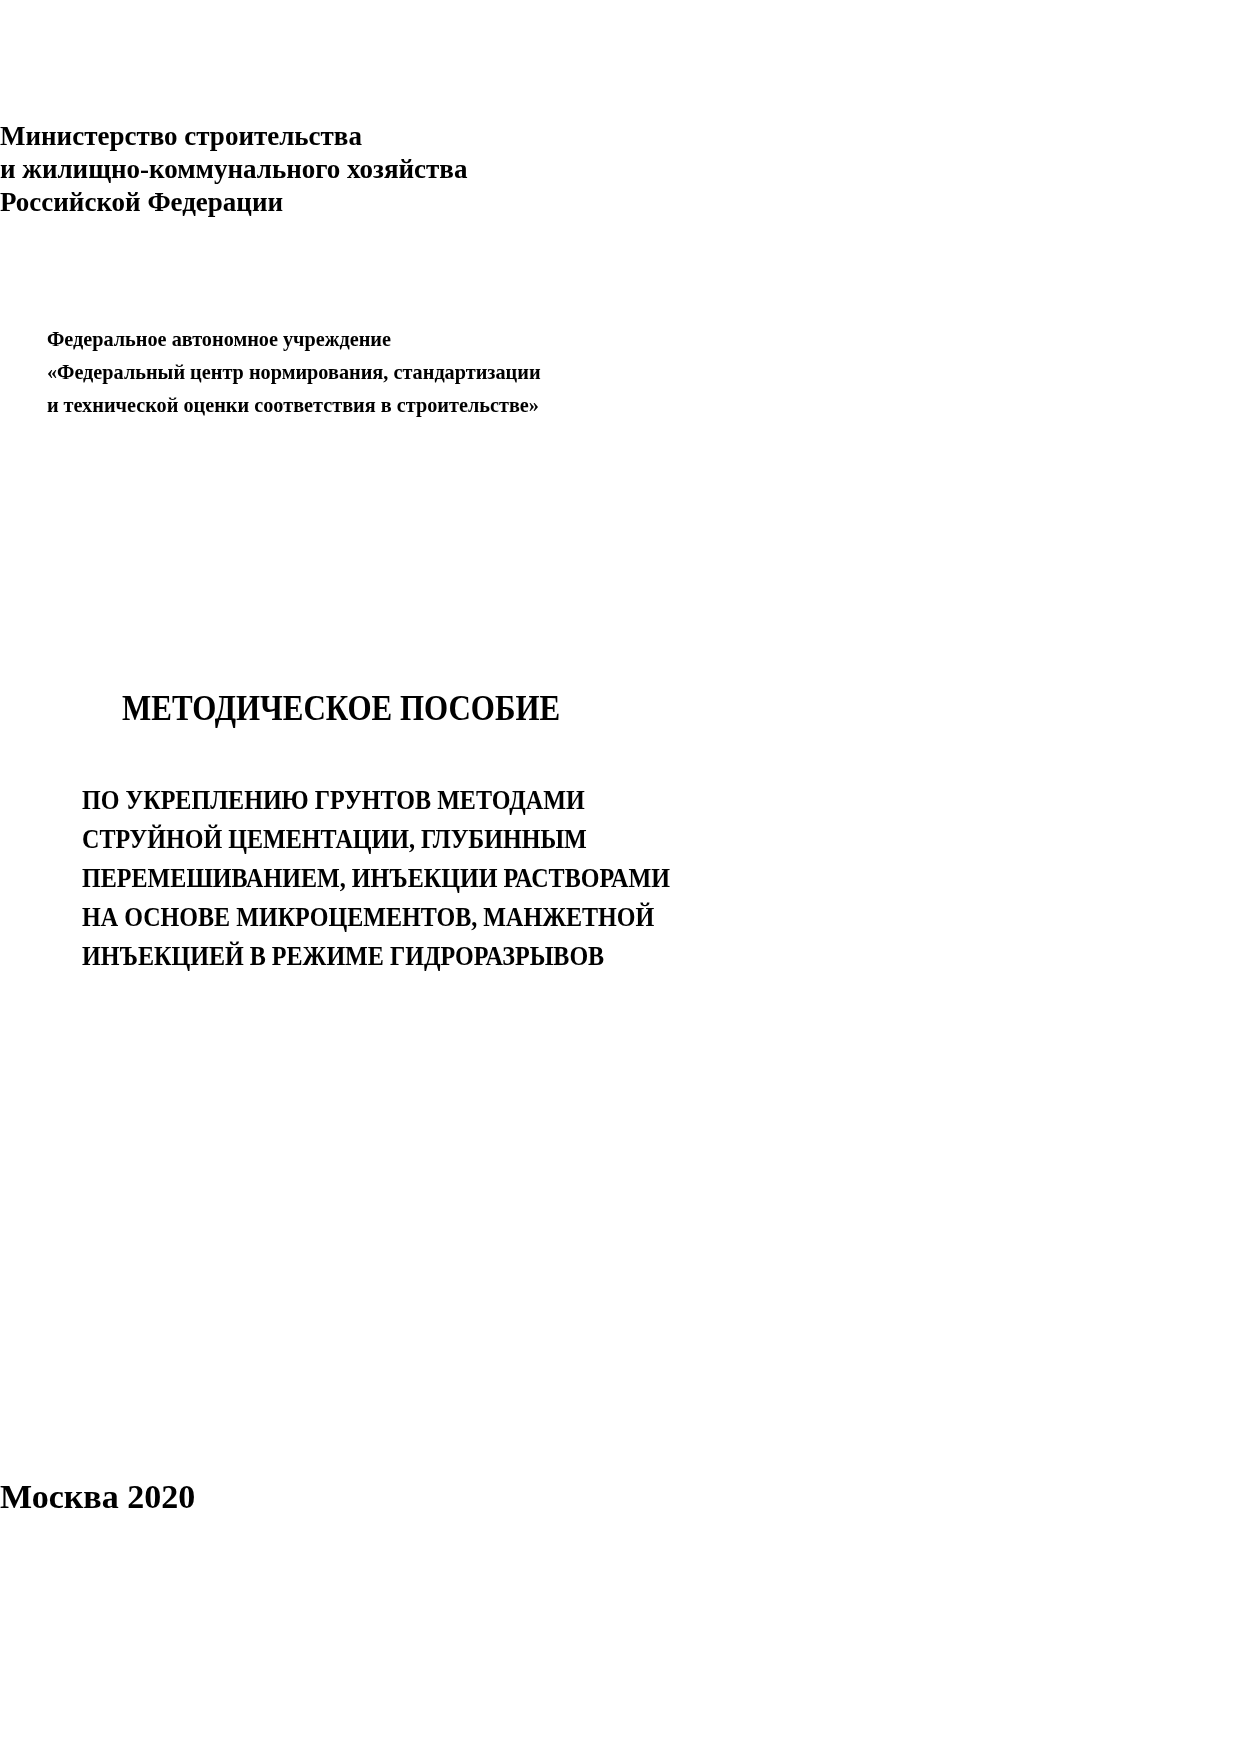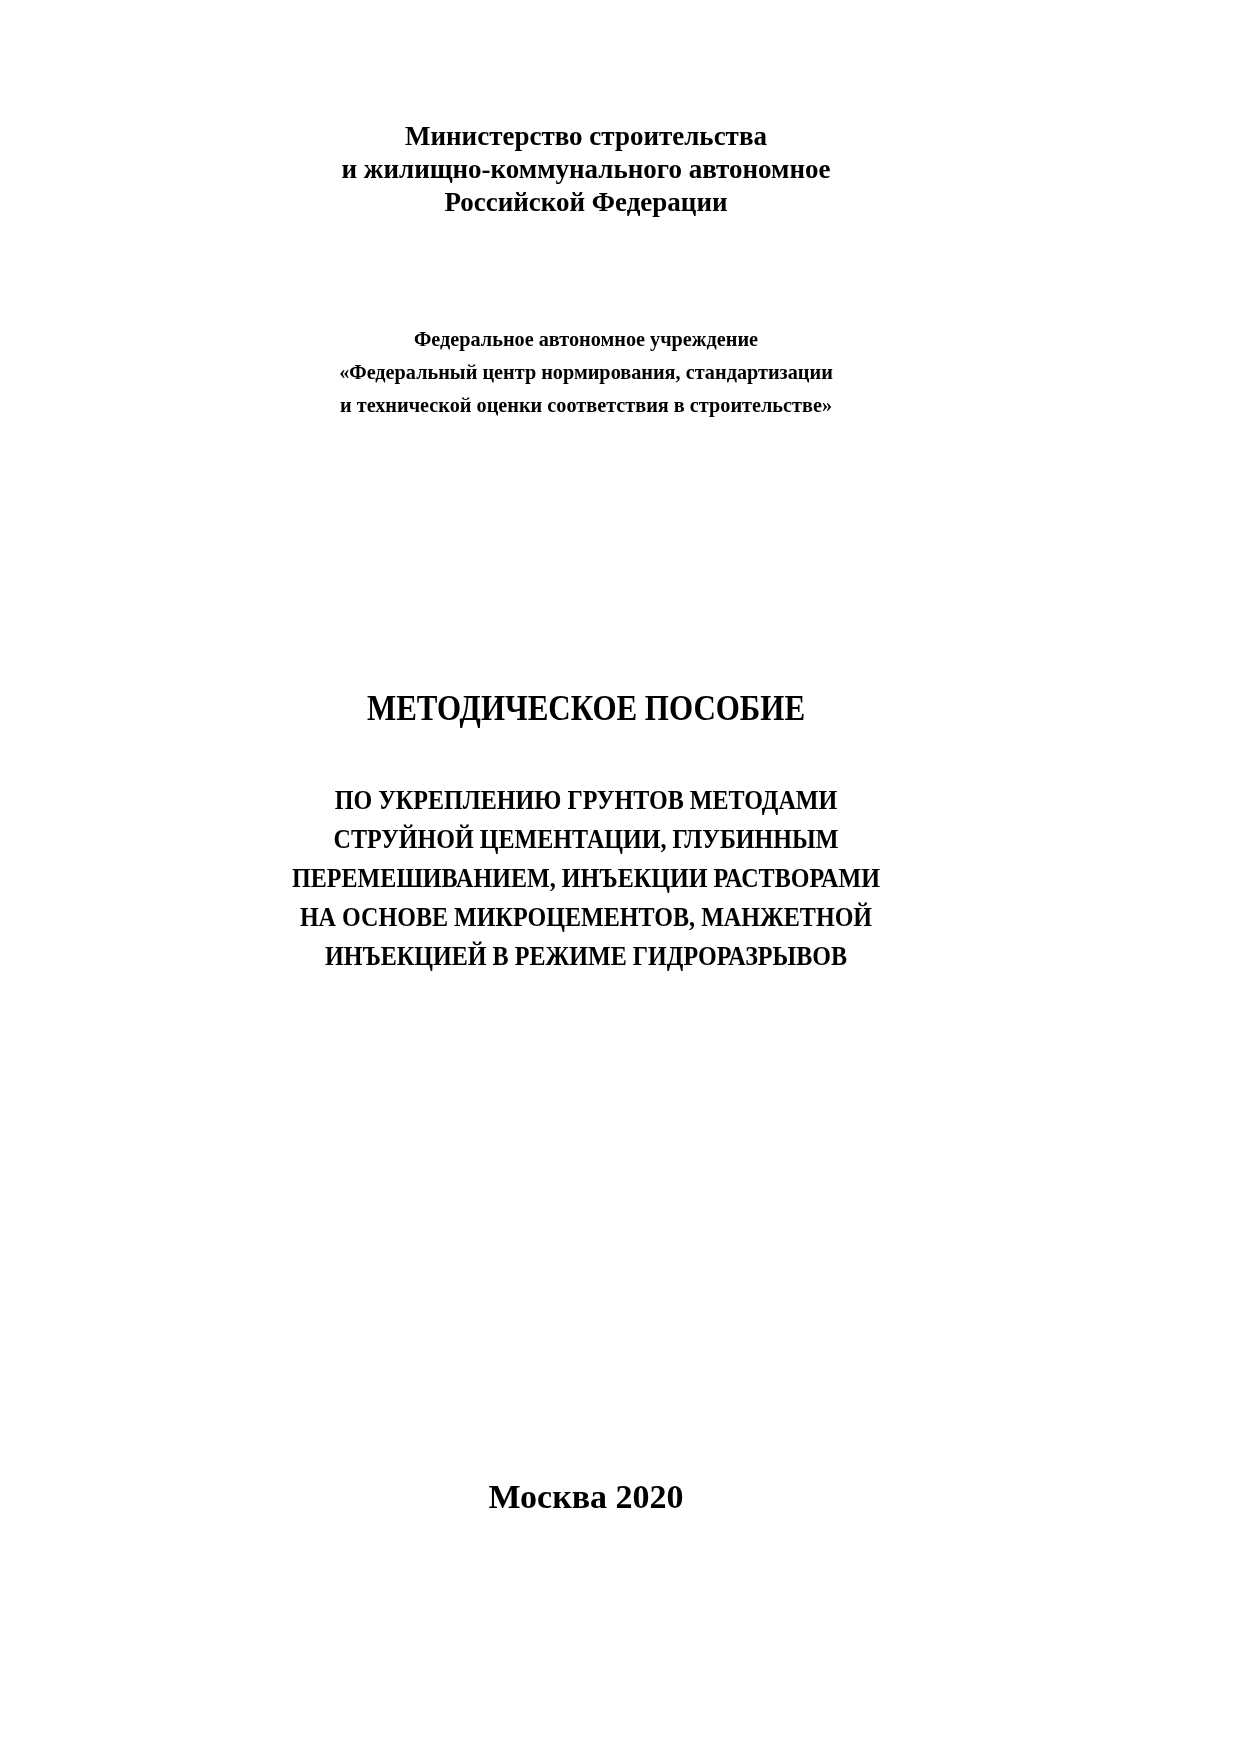--- a/index.html
+++ b/index.html
@@ -1,33 +1,33 @@
 <!DOCTYPE html>
 <html><head>
 <meta charset="utf-8">
 <style>
   html, body { margin: 0; padding: 0; background: #ffffff; }
   body { width: 1240px; height: 1754px; position: relative; overflow: hidden;
          font-family: "Liberation Serif", "DejaVu Serif", serif; color: #000; }
-  .block { position: absolute; left: 0; width: 1172px; text-align: center; font-weight: bold; }
+  .block { position: absolute; left: 0; width: 1172px; font-weight: bold; }
   .line { display: block; }
   #ministry { top: 120px; font-size: 27px; line-height: 33px; }
   #institution { top: 322px; font-size: 22px; line-height: 33px; }
   #institution .line { transform: scaleX(0.92); }
-  #title { top: 688px; font-size: 36px; line-height: 40px; }
+  #title { top: 688px; font-size: 36px; line-height: 40px; padding-left: 40px; }
   #subtitle { top: 780px; font-size: 28px; line-height: 39px; }
   #title .line, #subtitle .line { transform: scaleX(0.86); }
   #footer { top: 1480px; font-size: 34px; line-height: 33px; }
 </style>
 </head>
 <body>
 
 <div id="ministry" class="block">
   <span class="line">Министерство строительства</span>
-  <span class="line">и жилищно-коммунального автономное</span>
+  <span class="line">и жилищно-коммунального хозяйства</span>
   <span class="line">Российской Федерации</span>
 </div>
 
 <div id="institution" class="block">
   <span class="line">Федеральное автономное учреждение</span>
   <span class="line">«Федеральный центр нормирования, стандартизации</span>
   <span class="line">и технической оценки соответствия в строительстве»</span>
 </div>
 
 <div id="title" class="block">

